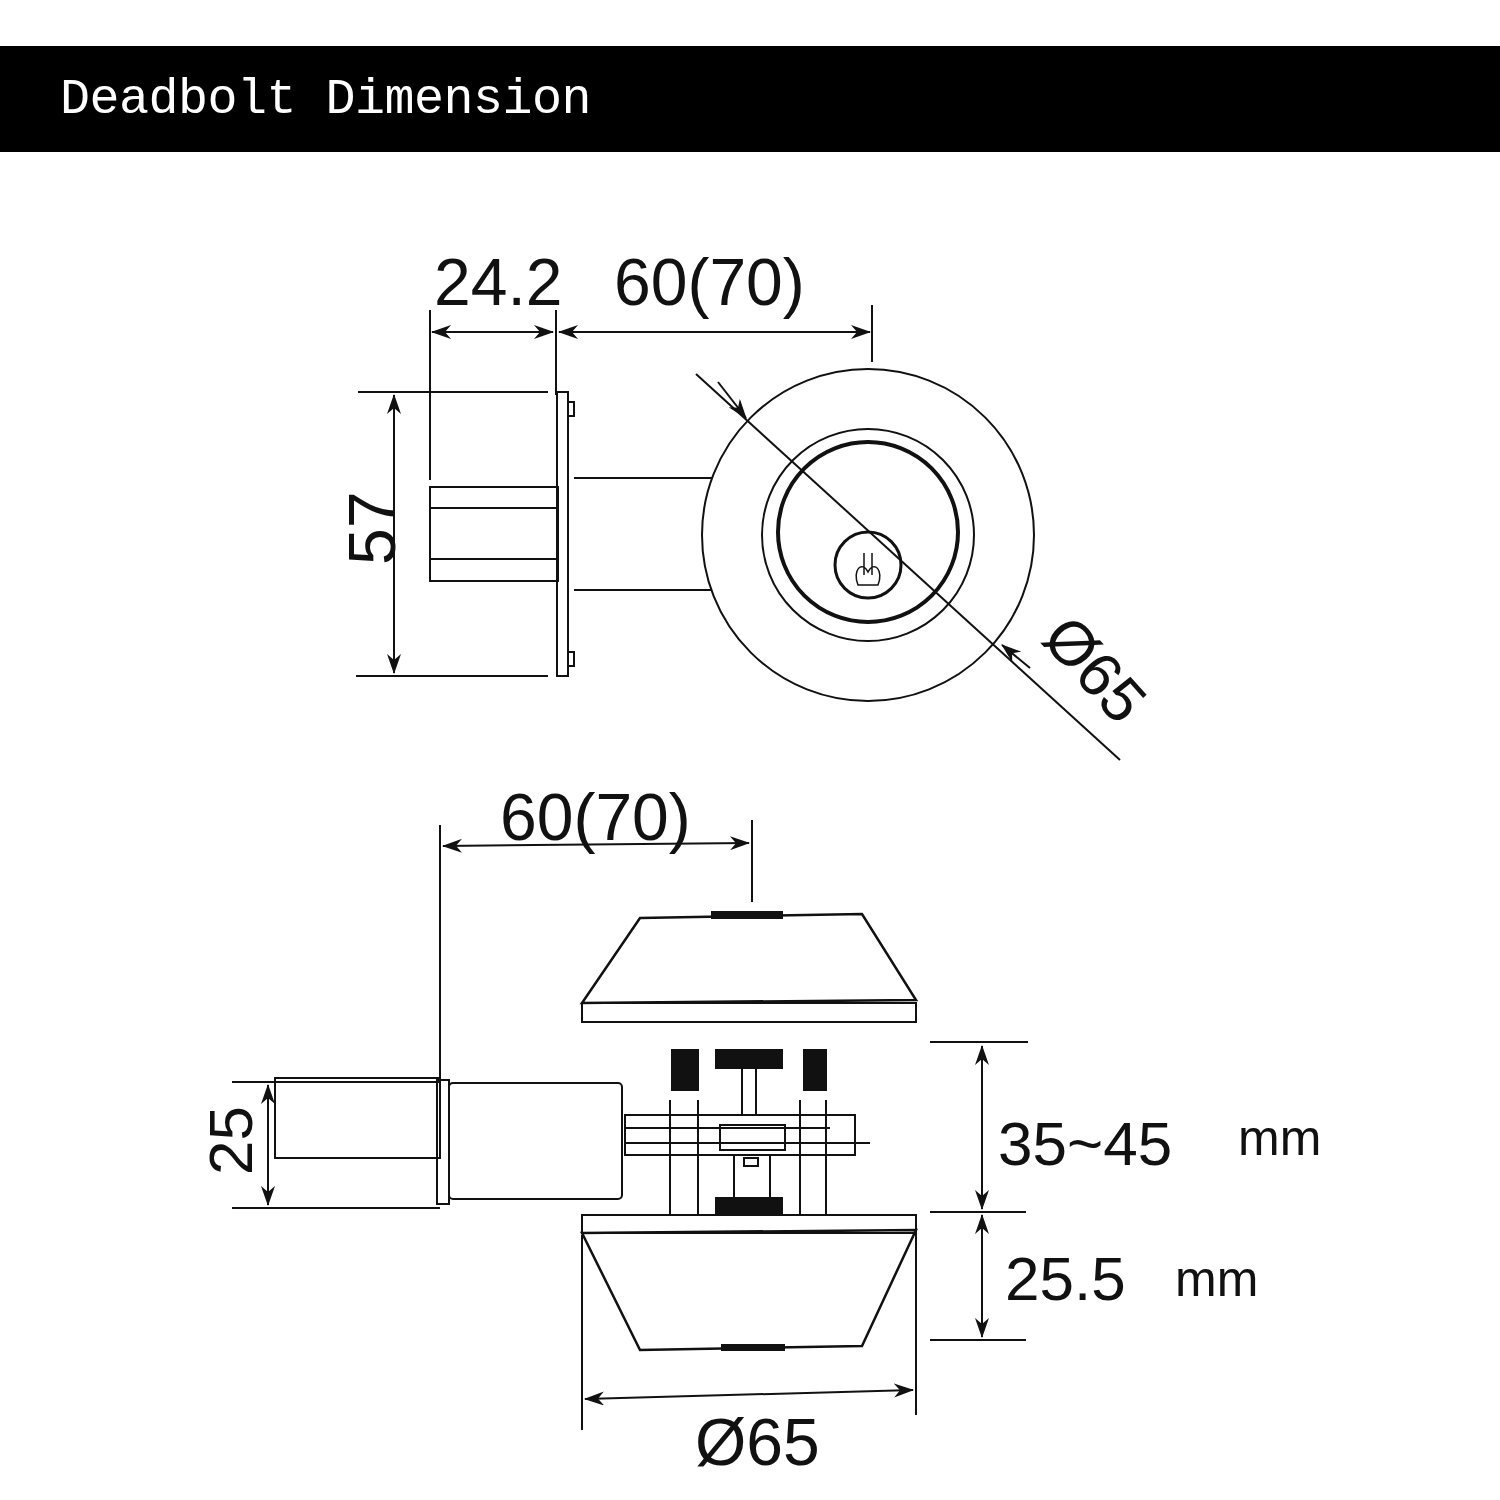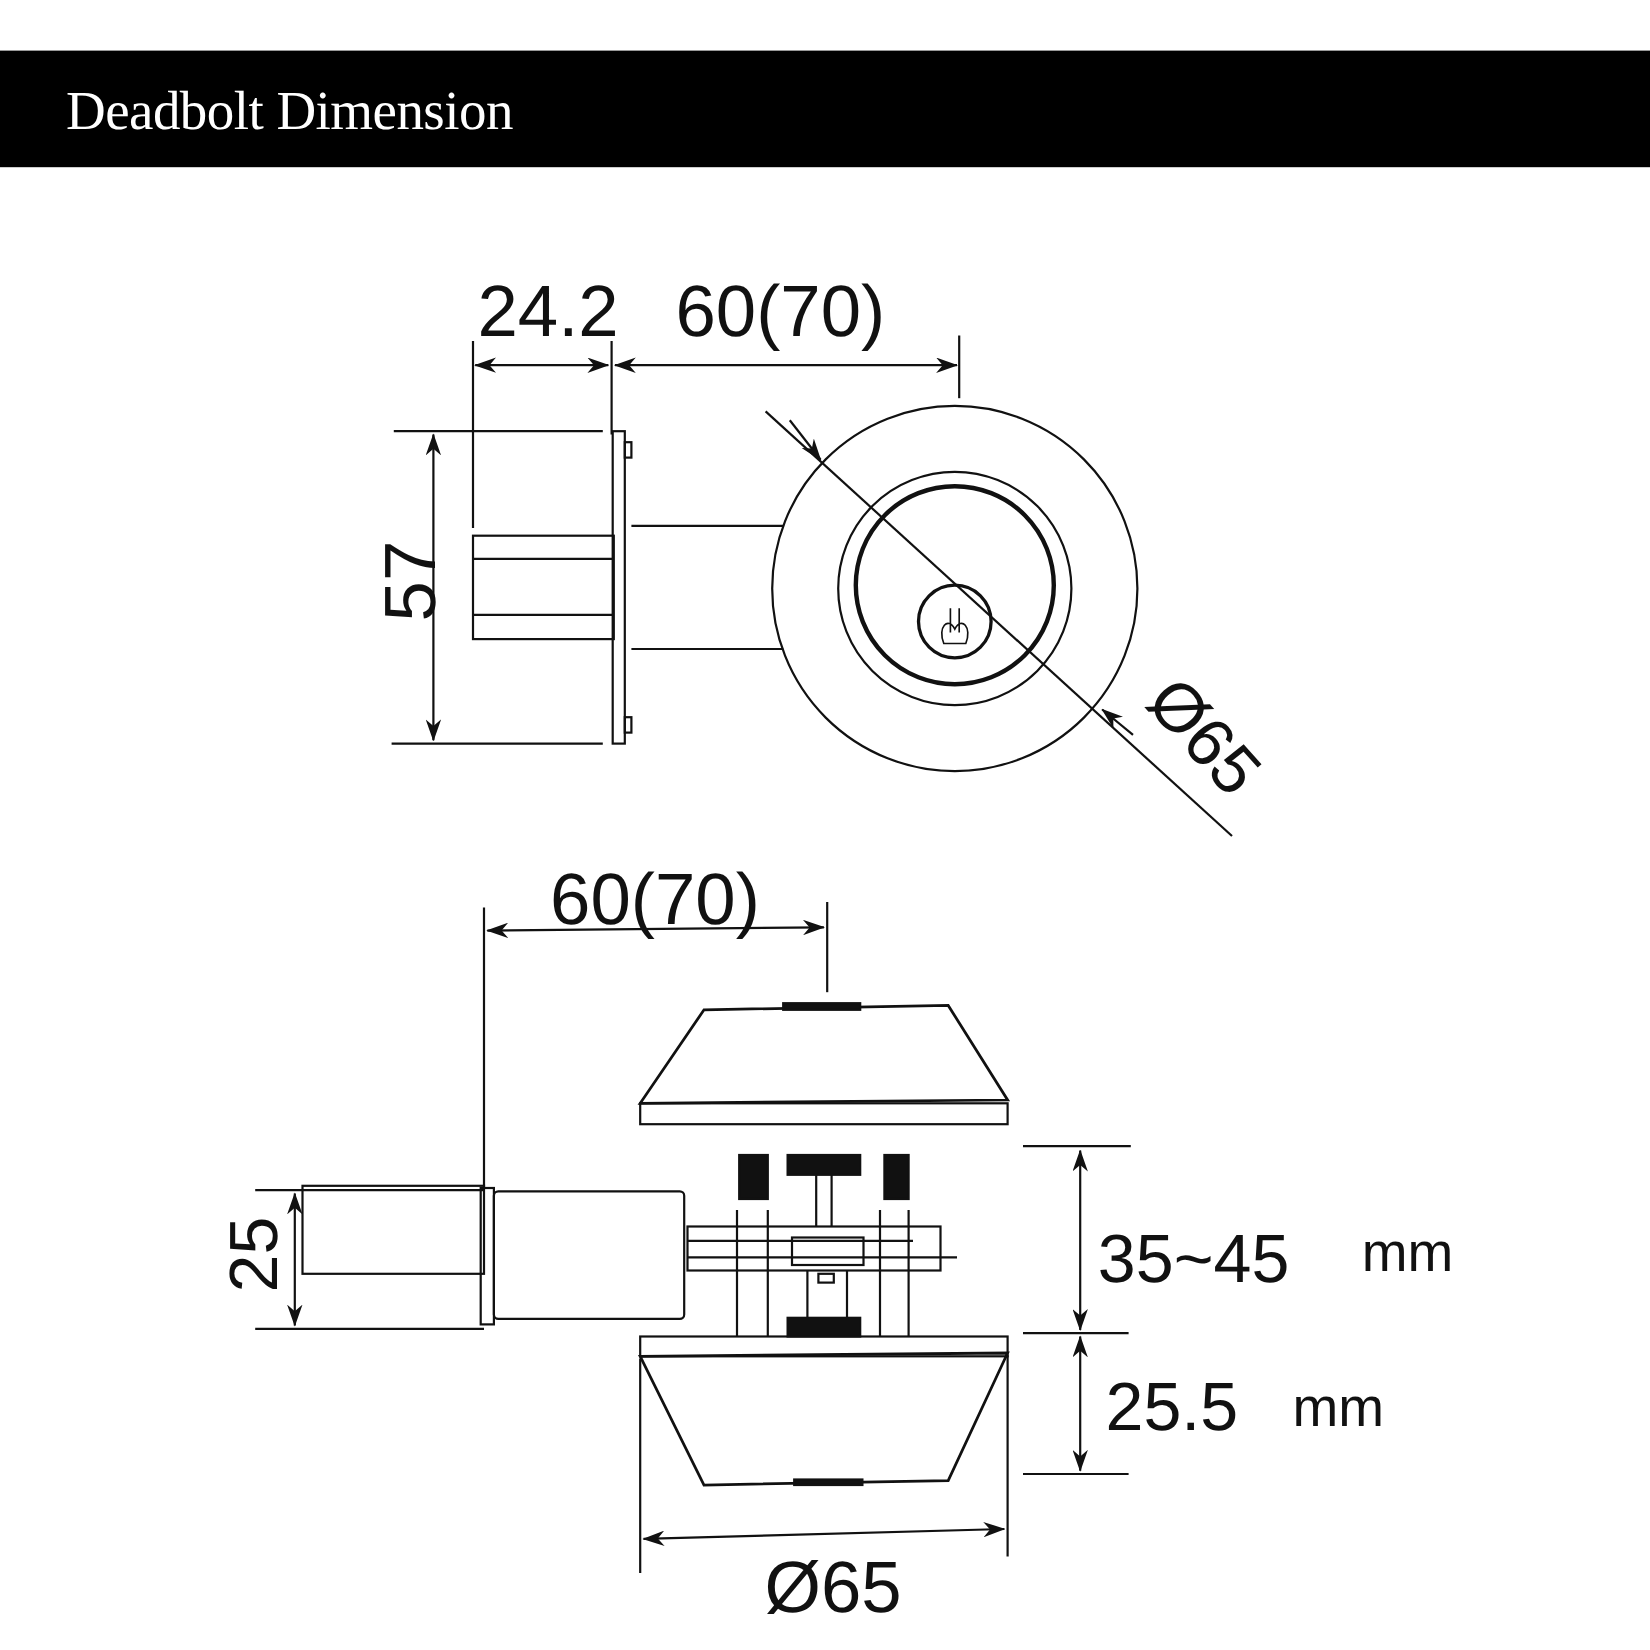--- a/index.html
+++ b/index.html
@@ -1,18 +1,18 @@
 <!DOCTYPE html>
 <html><head>
 <meta charset="utf-8">
 <style>
   html, body { margin:0; padding:0; background:#ffffff; }
   body { width:1500px; height:1500px; position:relative; overflow:hidden; font-family:"Liberation Sans", sans-serif; }
   .title-bar { position:absolute; left:0; top:46px; width:1500px; height:106px; background:#000000; }
-  .title-text { position:absolute; left:60px; top:72px; color:#ffffff; font-size:50px; line-height:56px; font-family:Liberation Serif, serif; letter-spacing:-0.5px; }
+  .title-text { position:absolute; left:60px; top:72px; color:#ffffff; font-size:50px; line-height:56px; font-family:Liberation Mono, monospace; letter-spacing:-0.5px; }
   svg.drawing { position:absolute; left:0; top:0; }
   .dim { font-family:"Liberation Sans", sans-serif; fill:#111111; }
 </style>
 </head>
 <body>
 
 <div class="title-bar"></div>
 <div class="title-text">Deadbolt Dimension</div>
 
 <svg class="drawing" width="1500" height="1500" viewBox="0 0 1500 1500">

